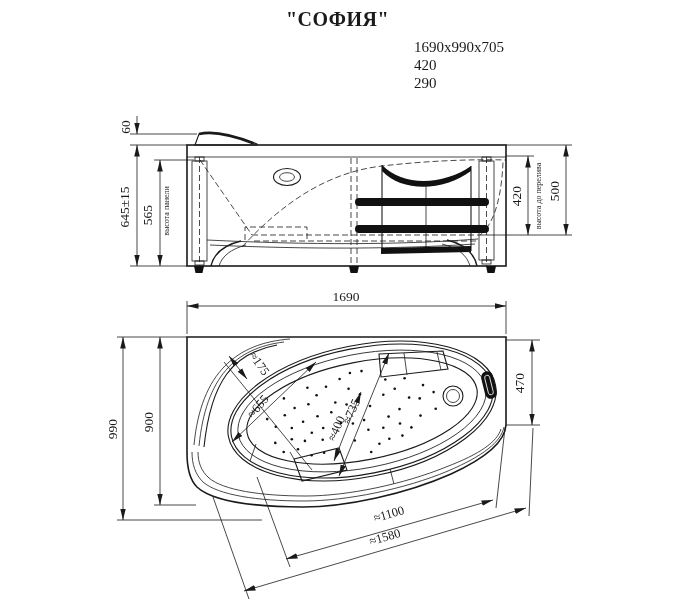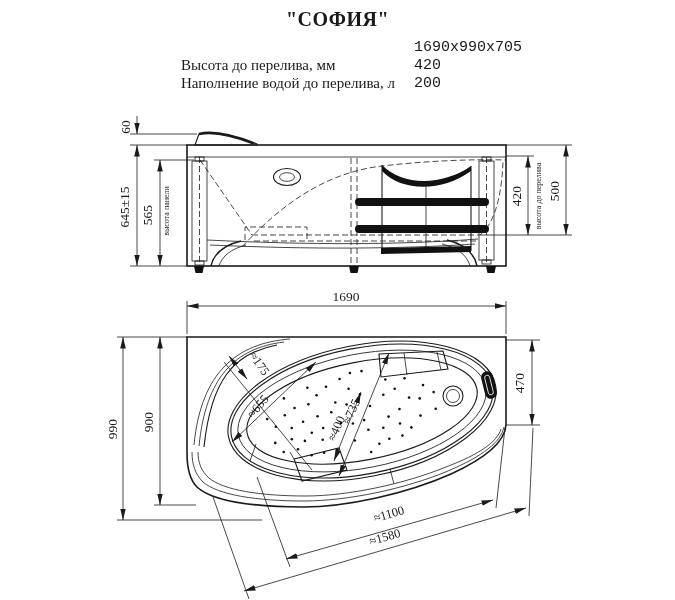--- a/index.html
+++ b/index.html
@@ -1,21 +1,21 @@
 <!DOCTYPE html>
 <html><head>
 <meta charset="utf-8">
 <style>
   html,body{margin:0;padding:0;background:#fff;}
   .stage{position:relative;width:675px;height:600px;background:#fff;overflow:hidden;
          font-family:"Liberation Serif",serif;color:#1a1a1a;}
   .page-title{position:absolute;top:8px;left:0;width:675px;text-align:center;
               font-weight:bold;font-size:20px;letter-spacing:.5px;}
   .spec-label{position:absolute;left:181px;font-size:15px;white-space:nowrap;}
-  .spec-value{position:absolute;left:414px;font-size:15px;white-space:nowrap;font-family:Liberation Mono, monospace;}
+  .spec-value{position:absolute;left:414px;font-size:15px;white-space:nowrap;}
   svg{position:absolute;left:0;top:0;}
   svg .ln{stroke:#1a1a1a;fill:none;}
   svg .thick{stroke-width:1.6;}
   svg .med{stroke-width:1.1;}
   svg .thin{stroke-width:0.8;}
   svg .dash{stroke-width:0.8;stroke-dasharray:6 3;}
   svg .dim{stroke:#1a1a1a;stroke-width:0.8;fill:none;}
   svg .blk{fill:#111;stroke:none;}
   svg text{fill:#1a1a1a;font-family:"Liberation Serif",serif;}
   svg .dimtxt{font-size:13.5px;}
@@ -23,24 +23,22 @@
   svg .lbl-sm{font-size:8px;}
 </style>
 </head>
 <body>
 
 <div class="stage">
 
   <div class="page-title">"СОФИЯ"</div>
 
   <div class="spec-value" style="top:39px">1690x990x705</div>
-  <div class="spec-label" style="top:57px">Высота до перелива, мм</div>
   <div class="spec-value" style="top:57px">420</div>
-  <div class="spec-label" style="top:75px">Наполнение водой до перелива, л</div>
-  <div class="spec-value" style="top:75px">200</div>
+  <div class="spec-value" style="top:75px">290</div>
 
   <svg width="675" height="600" viewBox="0 0 675 600">
     <defs>
       <marker id="ar" viewBox="0 0 12 8" refX="11.5" refY="4" markerWidth="12" markerHeight="8" orient="auto-start-reverse" markerUnits="userSpaceOnUse">
         <path d="M11.5,4 L0,1.2 L0,6.8 Z" fill="#1a1a1a"></path>
       </marker>
     </defs>
 
     <g>
 

